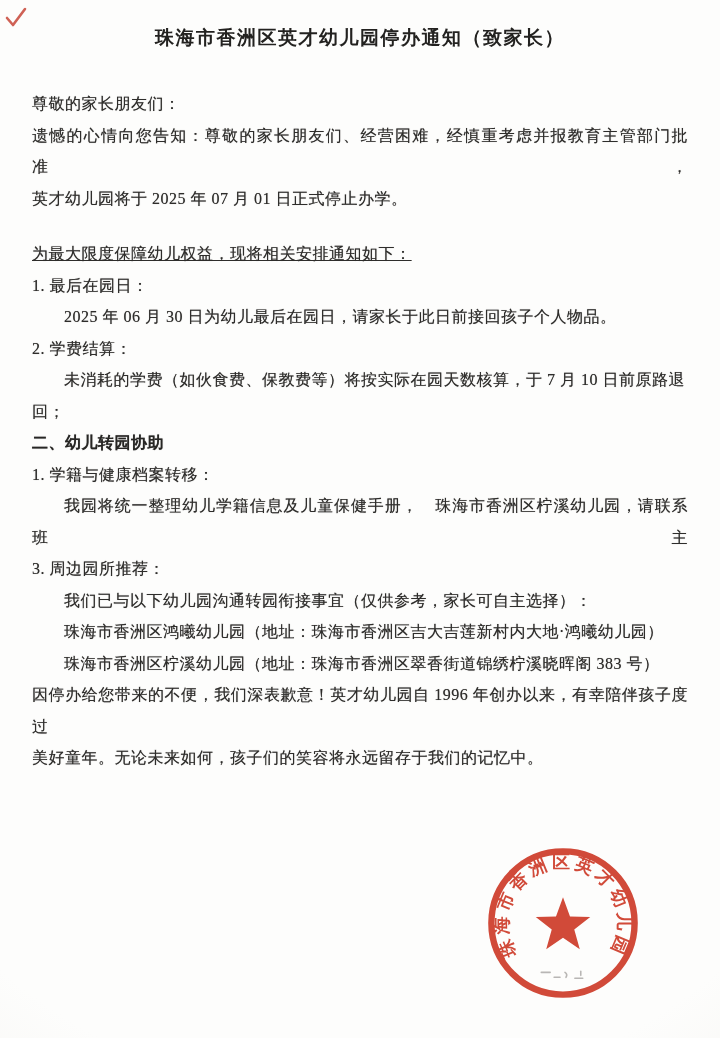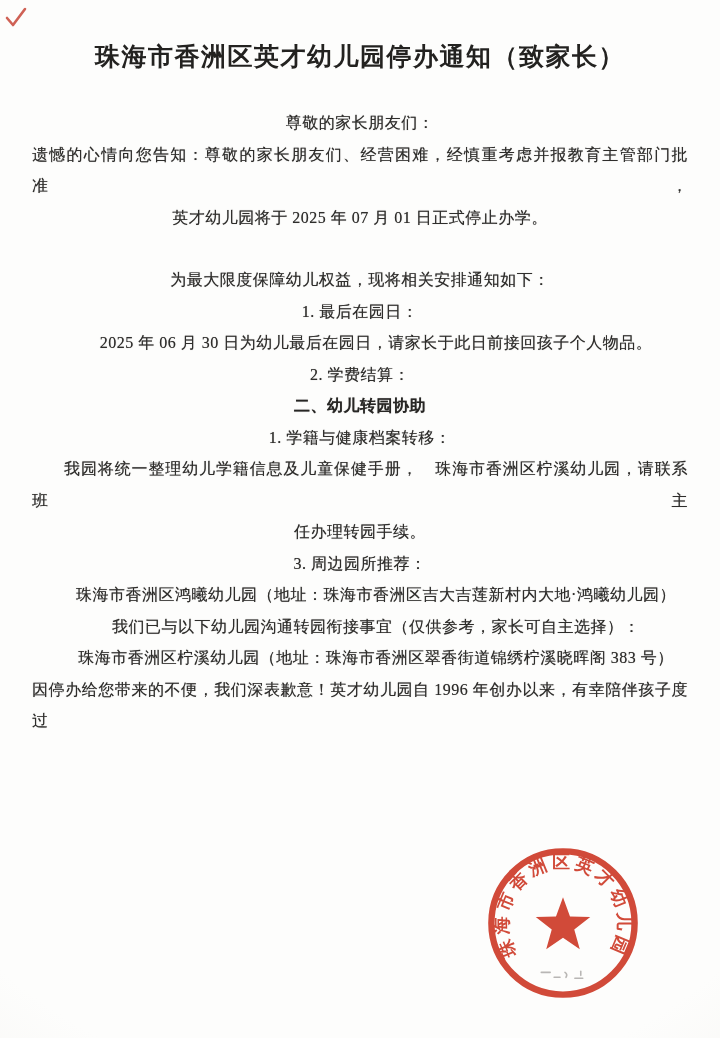--- a/index.html
+++ b/index.html
@@ -9,32 +9,32 @@
     box-sizing:border-box;
     padding:0 32px;
     background:radial-gradient(120% 90% at 50% 45%, #fdfdfc 68%, #f1efeb 100%);
     color:#2e2d2b;
     font-family:"Liberation Serif","DejaVu Serif",serif;
     font-size:16px;line-height:31.5px;
     letter-spacing:0.5px;
     overflow:hidden;
   }
   .title{
-    padding-top:44px;margin:0;
+    padding-top:25px;margin:0;
     text-align:center;
-    font-size:25px;line-height:26px;
+    font-size:19px;line-height:26px;
     font-weight:700;letter-spacing:1.5px;
     color:#232220;
   }
-  p{margin:0;text-align:center;}
+  p{margin:0;}
   .soft{text-shadow:0 0 0.7px rgba(45,44,42,.6);}
   .salutation{margin-top:37px;}
   .indent{text-indent:2em;}
   .fill{text-align:justify;text-align-last:justify;}
-  .gap-before{margin-top:31px;}
+  .gap-before{margin-top:24px;text-decoration:underline;}
   .heading{font-weight:700;color:#272624;}
   .wish{margin-top:37px;}
   .seal{
     position:absolute;left:484px;top:844px;
     mix-blend-mode:multiply;opacity:.92;
   }
   .corner-mark{position:absolute;left:4px;top:5px;opacity:.8;}
 </style>
 </head>
 <body>
@@ -49,31 +49,32 @@
 
   <p class="salutation soft">尊敬的家长朋友们：</p>
   <p class="fill soft">遗憾的心情向您告知：尊敬的家长朋友们、经营困难，经慎重考虑并报教育主管部门批准，</p>
   <p class="soft">英才幼儿园将于 2025 年 07 月 01 日正式停止办学。</p>
 
   <p class="gap-before soft">为最大限度保障幼儿权益，现将相关安排通知如下：</p>
 
   <p class="soft">1.  最后在园日：</p>
   <p class="indent soft">2025 年 06 月 30 日为幼儿最后在园日，请家长于此日前接回孩子个人物品。</p>
   <p class="soft">2.  学费结算：</p>
+  <p class="indent soft">未消耗的学费（如伙食费、保教费等）将按实际在园天数核算，于 7 月 10 日前原路退回；</p>
 
   <p class="heading soft">二、幼儿转园协助</p>
   <p class="soft">1.  学籍与健康档案转移：</p>
   <p class="indent fill soft">我园将统一整理幼儿学籍信息及儿童保健手册，　珠海市香洲区柠溪幼儿园，请联系班主</p>
-  <p class="soft">任办理转园手续。</p>
   <p class="soft">3.  周边园所推荐：</p>
+  <p class="indent soft">我们已与以下幼儿园沟通转园衔接事宜（仅供参考，家长可自主选择）：</p>
   <p class="indent soft">珠海市香洲区鸿曦幼儿园（地址：珠海市香洲区吉大吉莲新村内大地·鸿曦幼儿园）</p>
-  <p class="indent soft">我们已与以下幼儿园沟通转园衔接事宜（仅供参考，家长可自主选择）：</p>
   <p class="indent soft">珠海市香洲区柠溪幼儿园（地址：珠海市香洲区翠香街道锦绣柠溪晓晖阁 383 号）</p>
 
   <p class="fill soft">因停办给您带来的不便，我们深表歉意！英才幼儿园自 1996 年创办以来，有幸陪伴孩子度过</p>
+  <p class="soft">美好童年。无论未来如何，孩子们的笑容将永远留存于我们的记忆中。</p>
 
 
   <svg class="seal" width="158" height="158" viewBox="0 0 160 160">
     <defs>
       <path id="sealArc" d="M 29.25 103.67 A 56 56 0 1 1 130.75 103.67" fill="none"></path>
     </defs>
     <circle cx="80" cy="80" r="72.5" fill="none" stroke-width="6.5" stroke="#cf3a28"></circle>
     <polygon points="80,54 87.1,73.3 107.6,74 91.4,86.7 97,106.5 80,95 63,106.5 68.6,86.7 52.4,74 72.9,73.3" fill="#cf3a28"></polygon>
     <text font-size="18" font-weight="700" letter-spacing="4" font-family="Liberation Serif, serif" fill="#cf3a28">
       <textPath href="#sealArc" startOffset="50%" text-anchor="middle">珠海市香洲区英才幼儿园</textPath>

